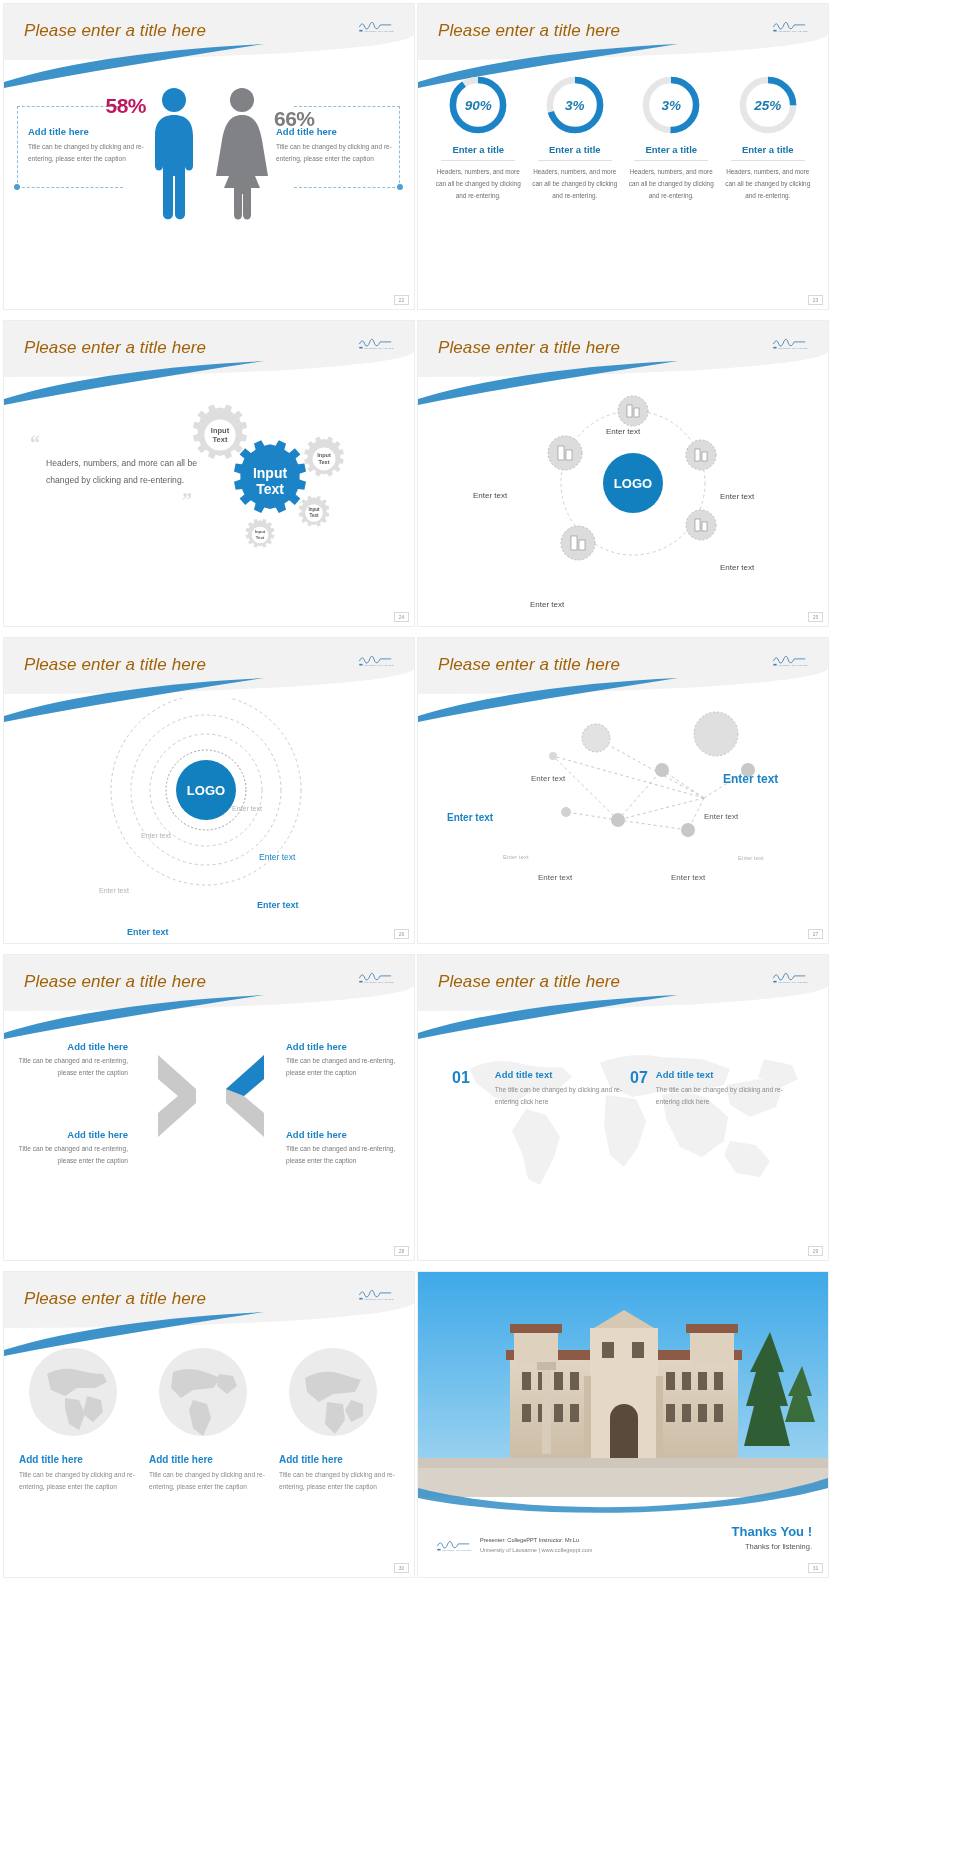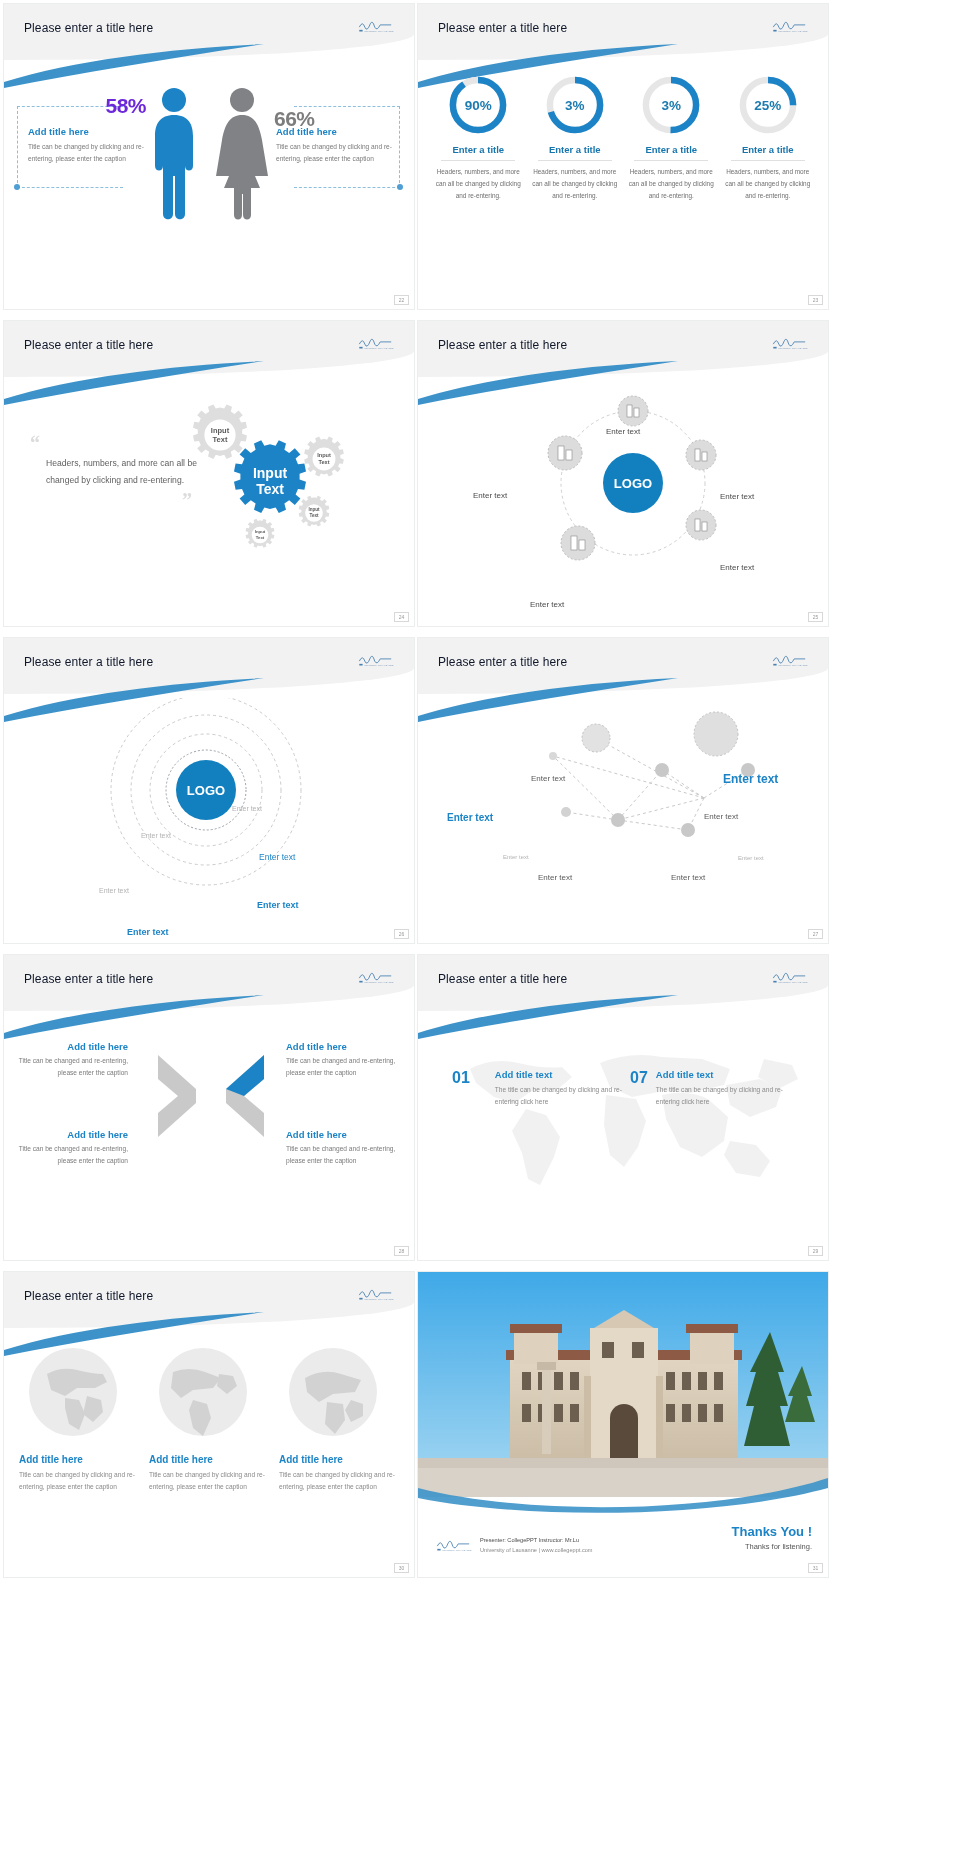--- a/index.html
+++ b/index.html
@@ -25,48 +25,49 @@
     overflow: hidden;
   }
   
   .hdr {
     position: absolute; left: 0; top: 0; width: 100%; height: 56px;
     background: #f2f2f2;
     border-radius: 0 0 100% 0 / 0 0 26px 0;
   }
   .hdr-title {
     position: absolute; left: 20px; top: 17px;
-    font-size: 12px; color: #0f172a; font-weight: 400;
+    font-size: 17px; color: #a16207; font-weight: 400;
     letter-spacing: .1px;
+    font-style: italic;
   }
   
   .sig { position: absolute; right: 14px; top: 14px; width: 44px; height: 16px; opacity: .85;}
   
   .swoosh { position: absolute; left: 0; top: 38px; width: 100%; height: 46px; }
   
   .pgnum {
     position: absolute; right: 5px; bottom: 4px;
     width: 15px; height: 10px; border: 1px solid #d8d8d8;
     font-size: 5px; color: #9a9a9a; text-align: center; line-height: 9px;
     background:#fff;
   }
   .body { position: absolute; left: 0; top: 56px; width: 100%; bottom: 0; }
 
   
   .pct { font-size: 21px; font-weight: bold; letter-spacing: -.5px; }
-  .pct.blue { color: #6d28d9; }
+  .pct.blue { color: #be185d; }
   .pct.grey { color: #7d7d7d; }
   .addtitle { color: #1c84c6; font-weight: bold; font-size: 9.5px; margin-top: 6px;}
   .captxt { color: #7a7a7a; font-size: 6.6px; line-height: 1.75; margin-top: 4px; }
   .dashbox { position:absolute; border:1px dashed #8bbfdd; }
 
   
   .donuts { display:flex; justify-content:space-around; padding: 14px 12px 0 12px; }
   .dcol { width: 86px; text-align:center; }
-  .dring { position: relative; width: 62px; height: 62px; margin: 0 auto; }
+  .dring { position: relative; width: 62px; height: 62px; margin: 0 auto; font-style: italic; }
   .dval { position:absolute; inset:0; display:flex; align-items:center; justify-content:center;
           font-size: 13.5px; font-weight: bold; color: #1c7bb0; }
   .dtitle { color:#1775ad; font-weight:bold; font-size:9.5px; margin-top:8px; }
   .drule { height:1px; background:#e0e0e0; margin:5px 6px 0 6px; }
   .dtext { color:#6f6f6f; font-size:6.4px; line-height:1.85; margin-top:5px; }
 
   
   .quote { position:absolute; left:26px; top:58px; width:175px; }
   .qmark { color:#dcdcdc; font-size:20px; font-weight:bold; font-family:"Liberation Serif",serif; line-height:.8;}
   .qtext { color:#5f5f5f; font-size:8.6px; line-height:2.0; margin:4px 0 0 16px; }

